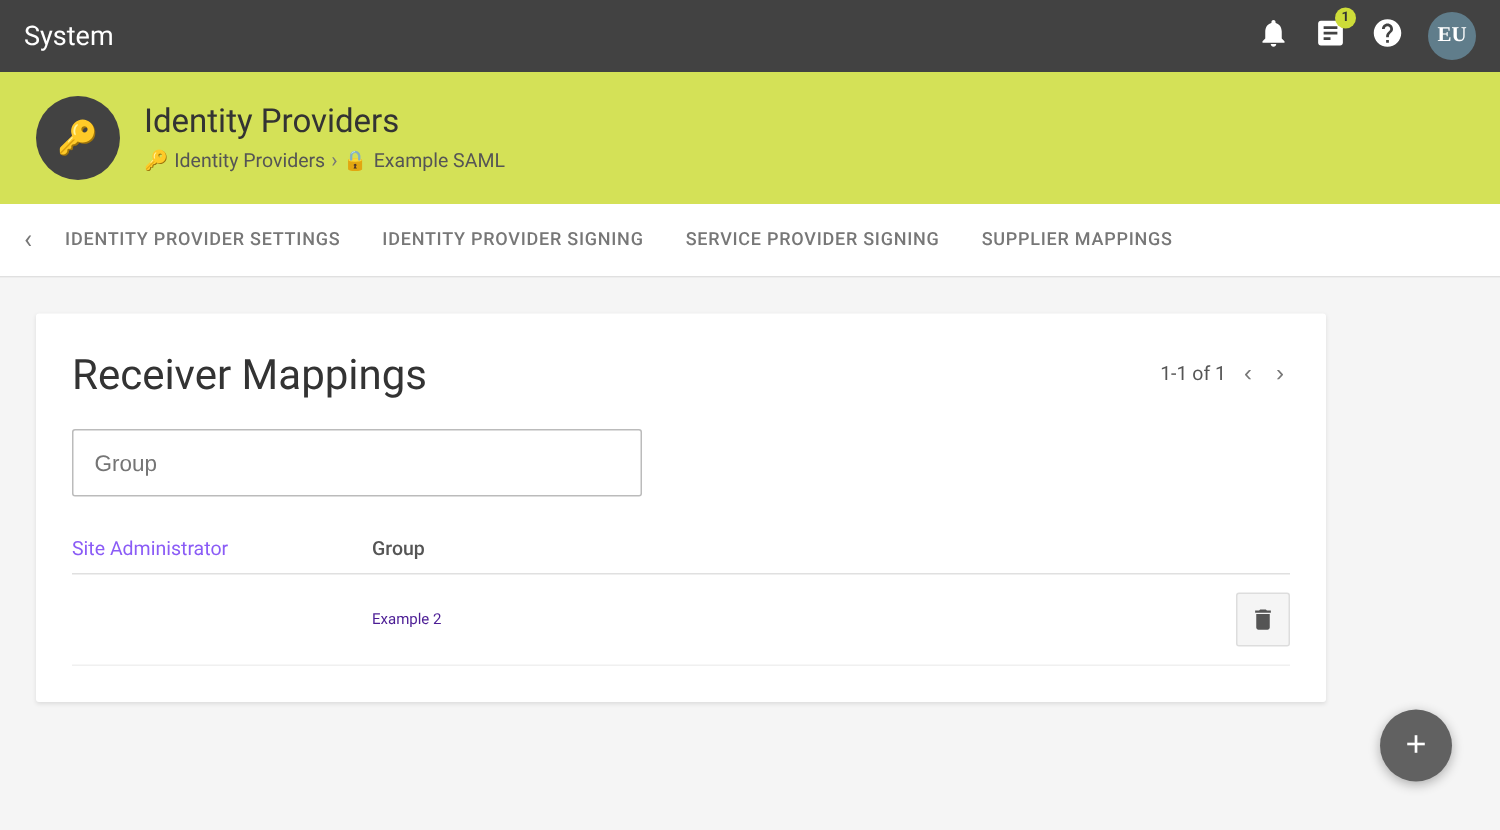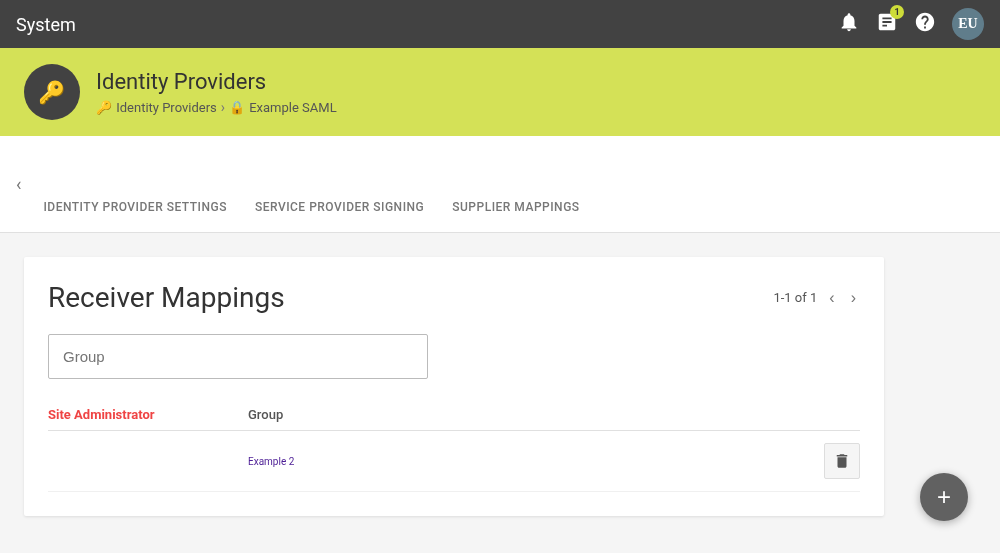--- a/index.html
+++ b/index.html
@@ -140,21 +140,20 @@
       display: flex;
       align-items: center;
       font-size: 12px;
       font-weight: 500;
       color: #777;
       cursor: pointer;
       white-space: nowrap;
       border-bottom: 2px solid transparent;
       text-transform: uppercase;
       letter-spacing: 0.5px;
-      margin-top: 48px;
     }
 
     
     .content {
       padding: 24px;
     }
     .card {
       background: #fff;
       border-radius: 2px;
       box-shadow: 0 1px 3px rgba(0,0,0,0.1);
@@ -209,22 +208,22 @@
     
     .table-header-row {
       display: flex;
       padding: 8px 0;
       border-bottom: 1px solid #e0e0e0;
       margin-bottom: 0;
     }
     .col-site-admin {
       width: 200px;
       font-size: 13px;
-      font-weight: 700;
-      color: #ef4444;
+      font-weight: 400;
+      color: #8b5cf6;
     }
     .col-group {
       flex: 1;
       font-size: 13px;
       font-weight: 500;
       color: #555;
     }
     .data-row {
       display: flex;
       align-items: center;
@@ -320,20 +319,23 @@
     </div>
   </div>
 </div>
 
 <div class="tab-bar">
   <span class="tab-bar-back">‹</span>
   <div class="tab">
     <span>IDENTITY PROVIDER SETTINGS</span>
   </div>
   <div class="tab">
+    <span>IDENTITY PROVIDER SIGNING</span>
+  </div>
+  <div class="tab">
     <span>SERVICE PROVIDER SIGNING</span>
   </div>
   <div class="tab">
     <span>SUPPLIER MAPPINGS</span>
   </div>
 
 </div>
 
 <div class="content">
   <div class="card">

